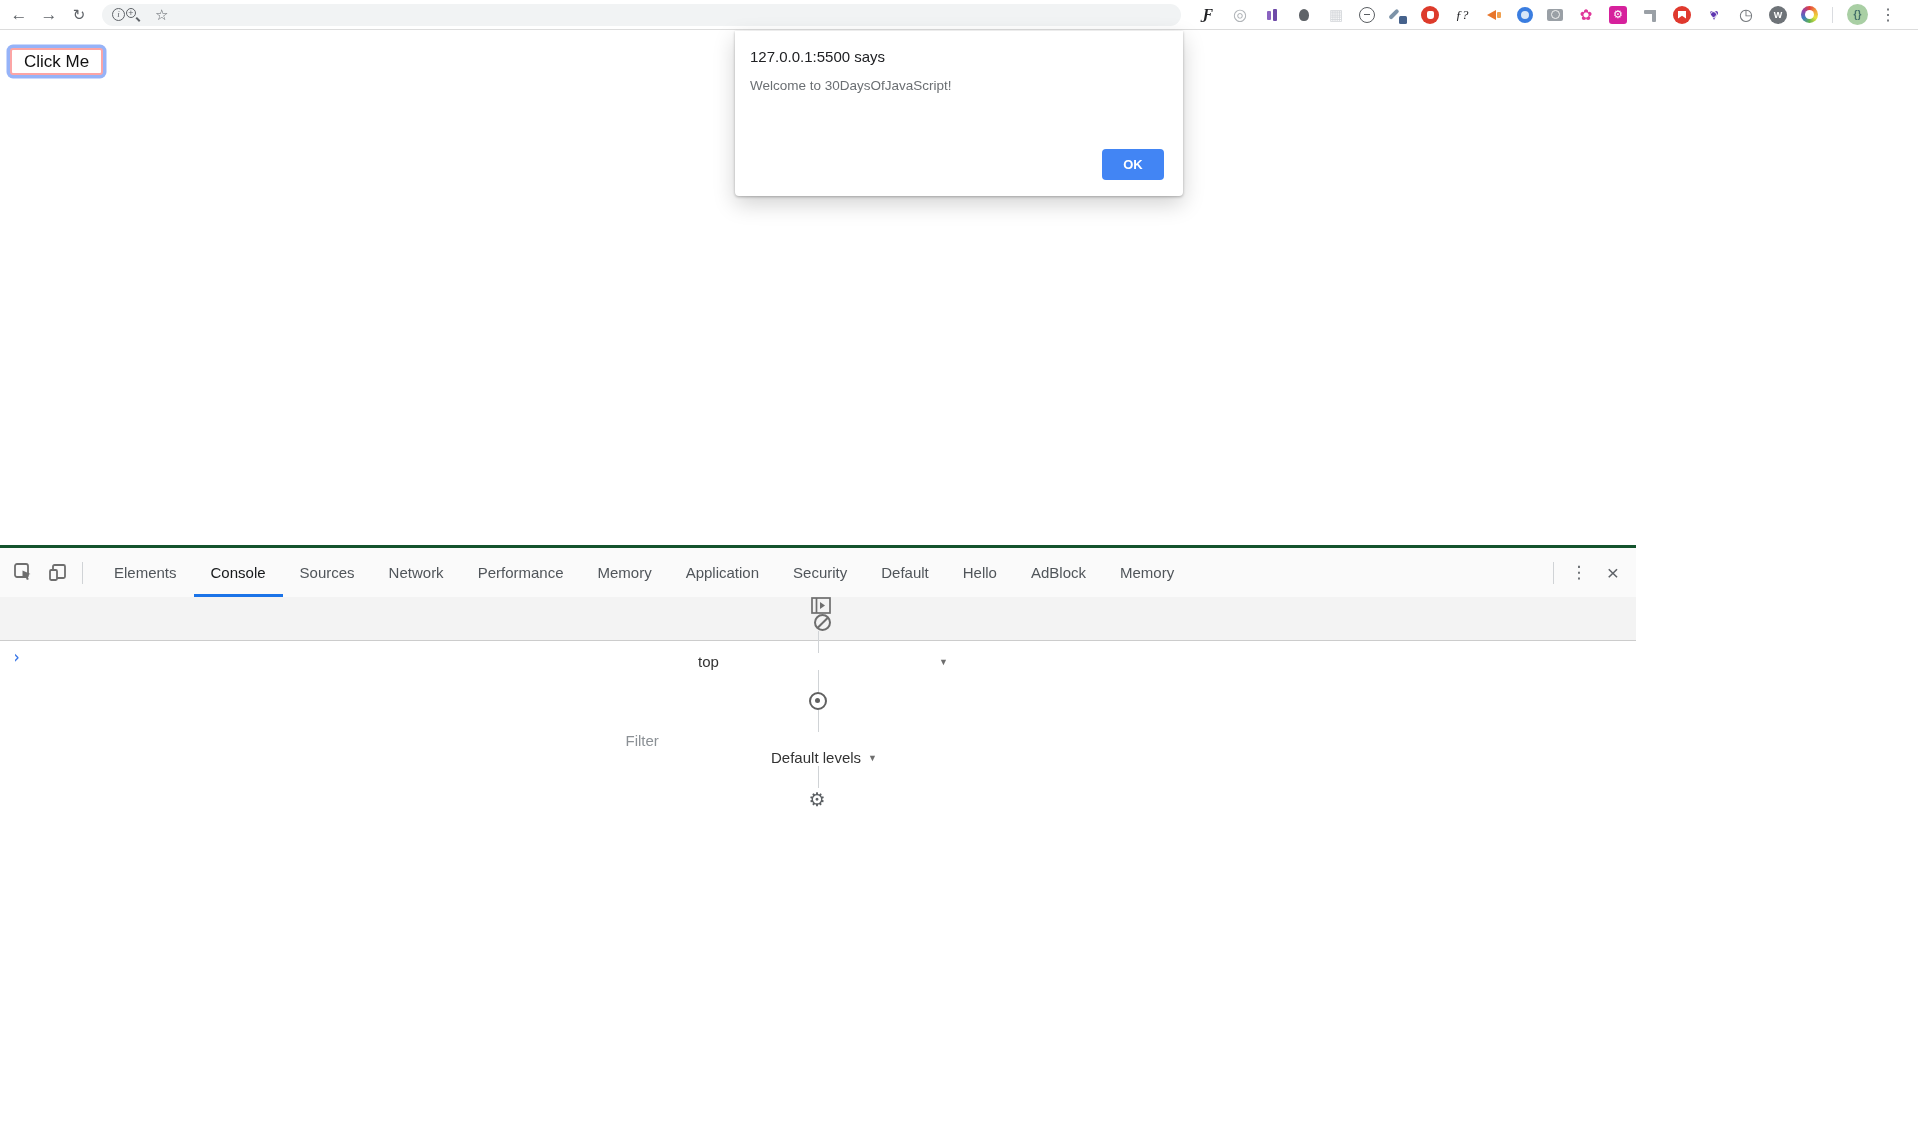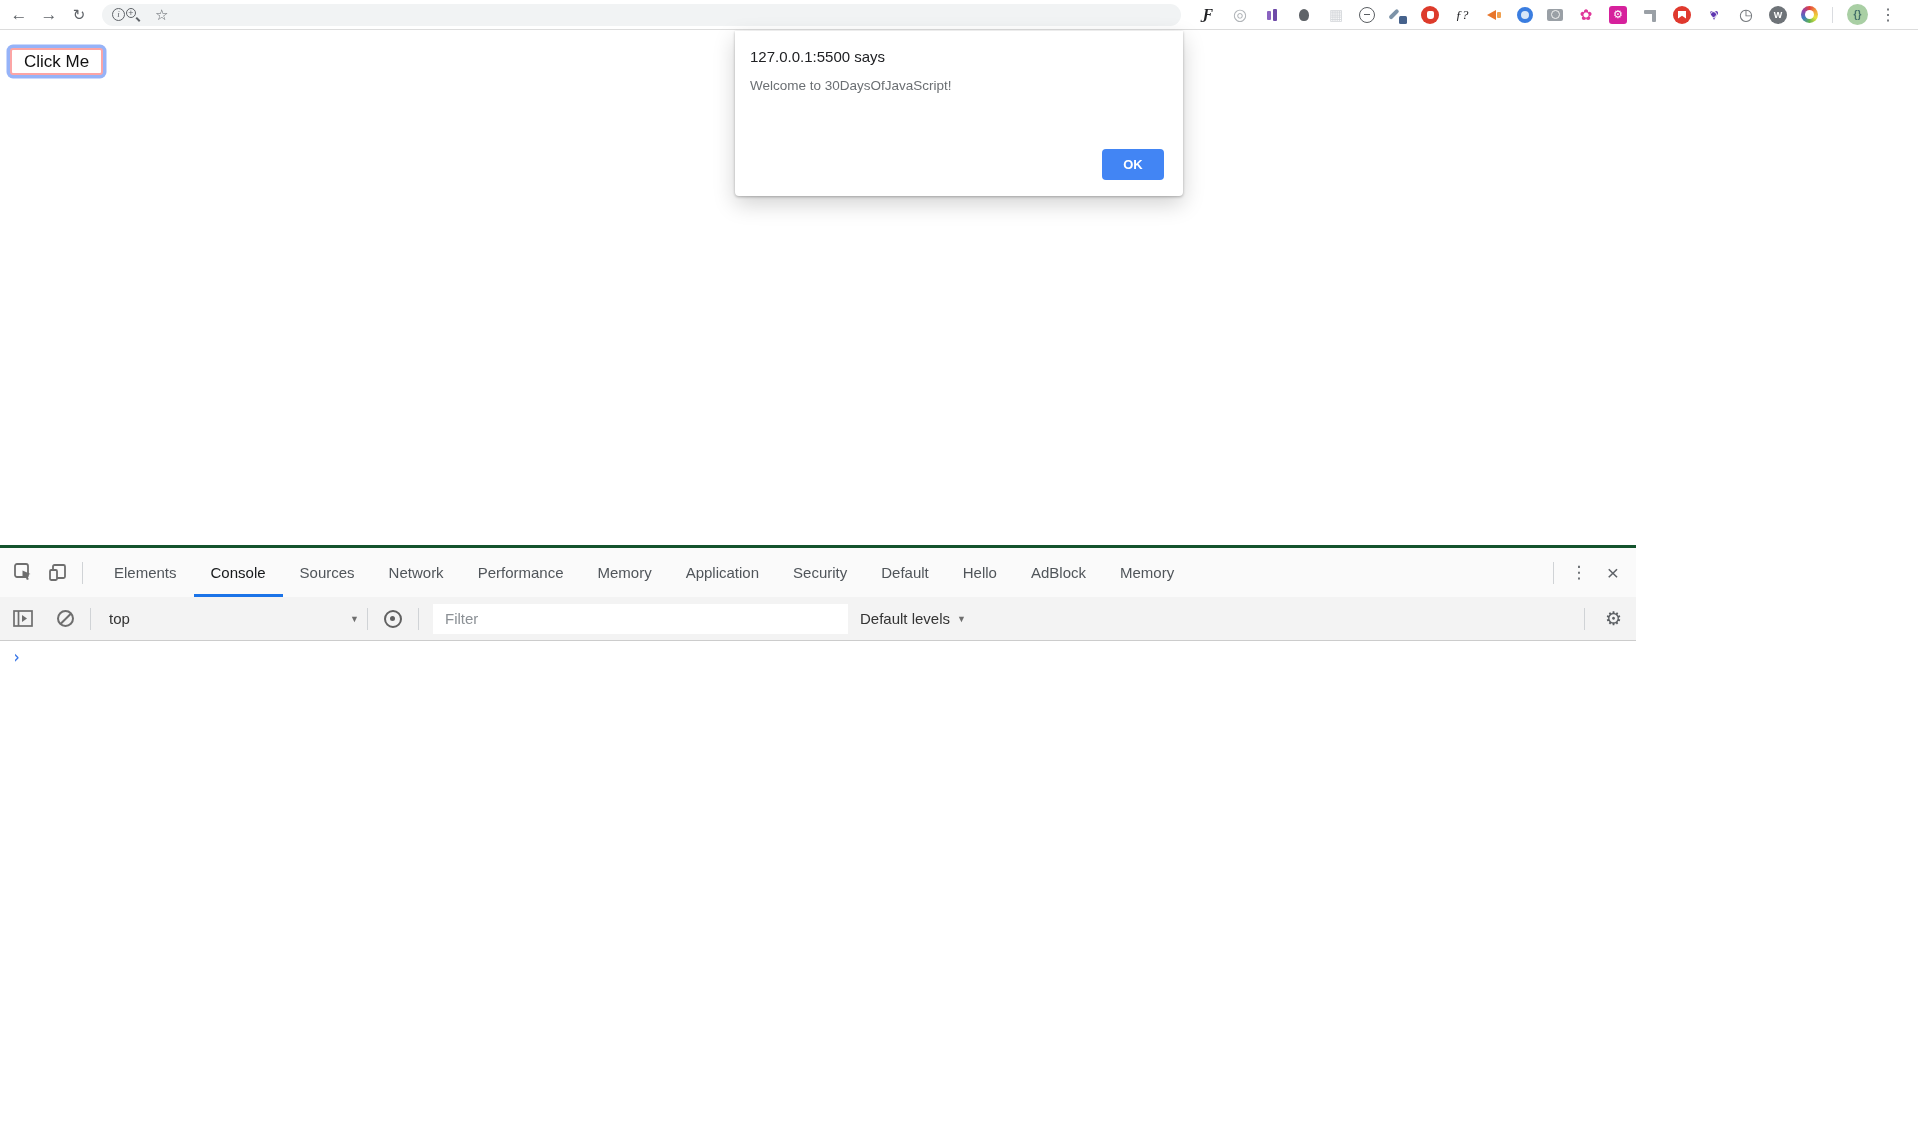--- a/index.html
+++ b/index.html
@@ -88,21 +88,21 @@
   .dt-sep { width:1px; height:22px; background:#d0d3d6; margin:0 8px; flex:none; }
   .tabs { display:flex; height:49px; margin-left:6px; }
   .tab { display:flex; align-items:center; padding:0 17px; font-size:15px; color:#50555a;
     border-bottom:3px solid transparent; padding-top:3px; cursor:pointer; }
   .tab.active { color:#16181a; border-bottom-color:#1a73e8; }
   .dt-spacer { flex:1; }
   .dt-more { color:#5f6368; font-size:17px; }
   .dt-close { color:#5f6368; font-size:21px; font-weight:normal; margin-right:6px; }
 
   .console-toolbar { height:44px; background:#f3f3f3; border-bottom:1px solid #ccc;
-    display:flex; align-items:center; }
+    display:flex; align-items:center;flex-direction:column; }
   .clear-icon { position:relative; width:17px; height:17px; border:2px solid #6e6e6e; border-radius:50%; }
   .clear-icon::after { content:""; position:absolute; left:-1px; top:5.5px; width:15px; height:2px;
     background:#6e6e6e; transform:rotate(-45deg); }
   .ctx-select { display:flex; align-items:center; width:250px; margin-left:10px; cursor:pointer; }
   .ctx-select .lbl { font-size:15px; color:#333; }
   .caret { font-size:9px; color:#6e6e6e; margin-left:auto; }
   .eye-icon { position:relative; width:18px; height:18px; border:2.4px solid #616161; border-radius:50%; }
   .eye-icon::after { content:""; position:absolute; left:4px; top:4px; width:5px; height:5px;
     background:#616161; border-radius:50%; }
   .filter-input { width:415px; height:30px; background:#fff; border:none; outline:none;

